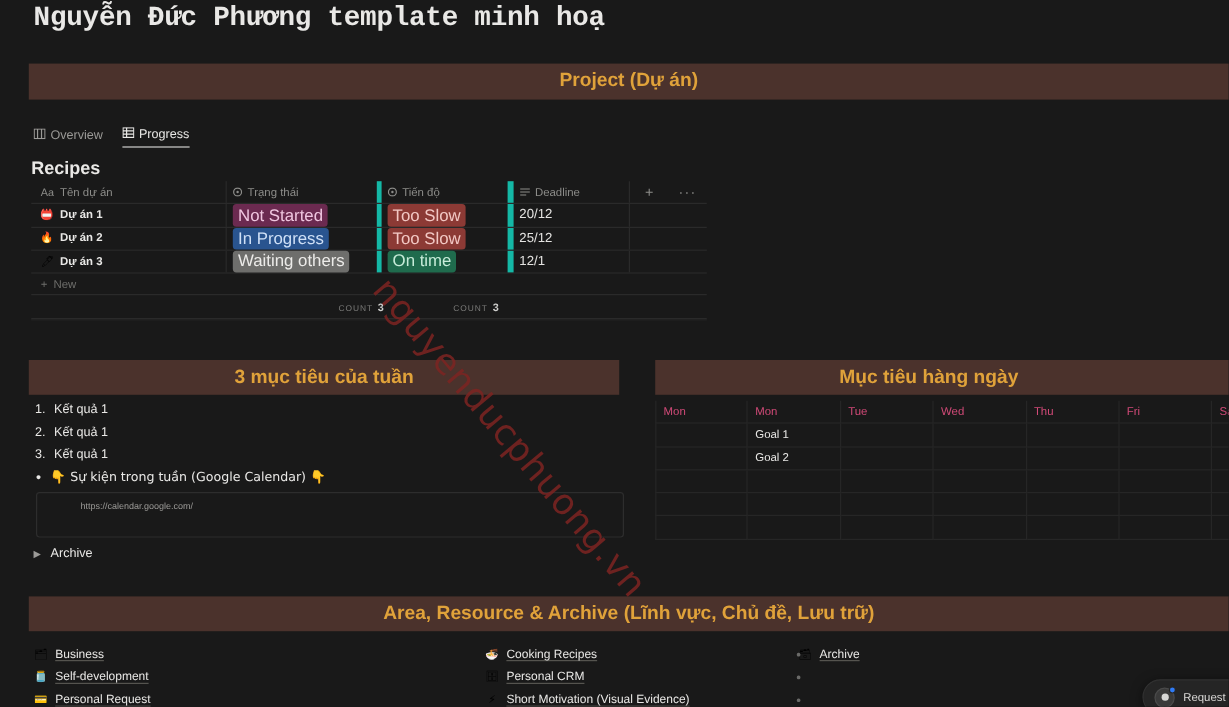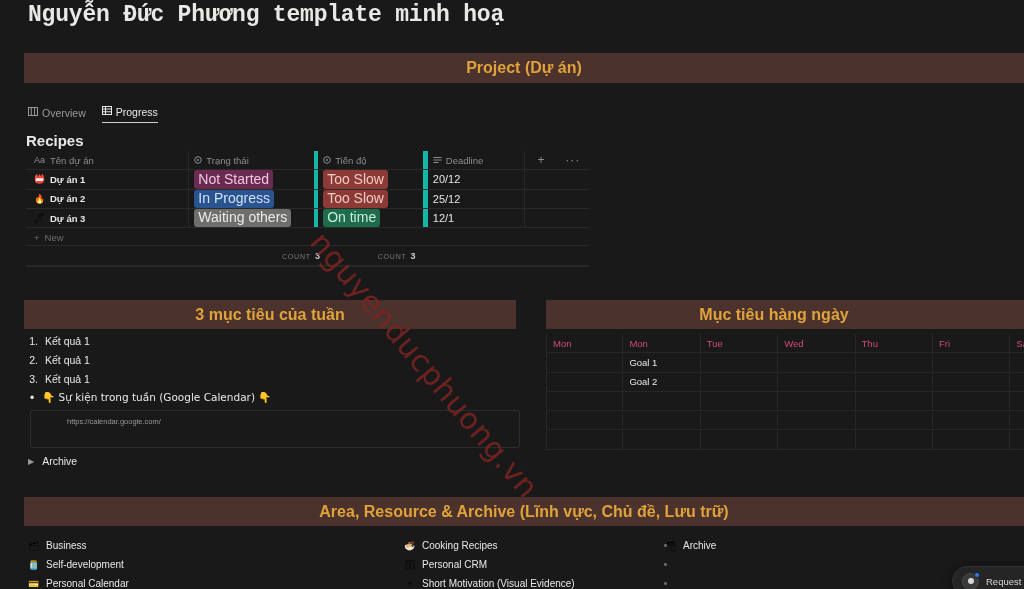--- a/index.html
+++ b/index.html
@@ -193,21 +193,21 @@
   .calhead { color: #d24a78; font-size: 9.5px; }
   .calval { color: #e9e8e6; font-size: 9.5px; }
 
   
   .bcol { position: absolute; top: 536px; }
   #bcol1 { left: 28px; width: 370px; }
   #bcol2 { left: 404px; width: 255px; }
   #bcol3 { left: 665px; width: 200px; }
   .bitem { display: flex; align-items: center; gap: 6px; height: 19px; }
   .bitem .ico { width: 12px; font-size: 9px; display: inline-flex; justify-content: center; }
-  .bitem .lbl { font-size: 10px; color: #e9e8e6; text-underline-offset: 2px; text-decoration-color: #55544f; }
+  .bitem .lbl { font-size: 10px; color: #e9e8e6; text-decoration: underline; text-underline-offset: 2px; text-decoration-color: #55544f; }
   .bdot { height: 19px; display: flex; align-items: center; padding-left: 4px; }
   .bdot .d { width: 2.5px; height: 2.5px; border-radius: 50%; background: #6a6a68; display: block; }
 
   
   #req {
     position: absolute; left: 952px; top: 566px;
     width: 120px; height: 30px;
     background: #252525;
     border: 1px solid #313131;
     border-radius: 16px;
@@ -524,21 +524,21 @@
     <div class="bitem">
       <span class="ico emoji">🗂</span>
       <span class="lbl">Business</span>
     </div>
     <div class="bitem">
       <span class="ico emoji">🫙</span>
       <span class="lbl">Self-development</span>
     </div>
     <div class="bitem">
       <span class="ico emoji">💳</span>
-      <span class="lbl">Personal Calendar</span>
+      <span class="lbl">Personal Request</span>
     </div>
   </div>
 
   <div class="bcol" id="bcol2">
     <div class="bitem">
       <span class="ico emoji">🍜</span>
       <span class="lbl">Cooking Recipes</span>
     </div>
     <div class="bitem">
       <span class="ico emoji">🗄</span>

